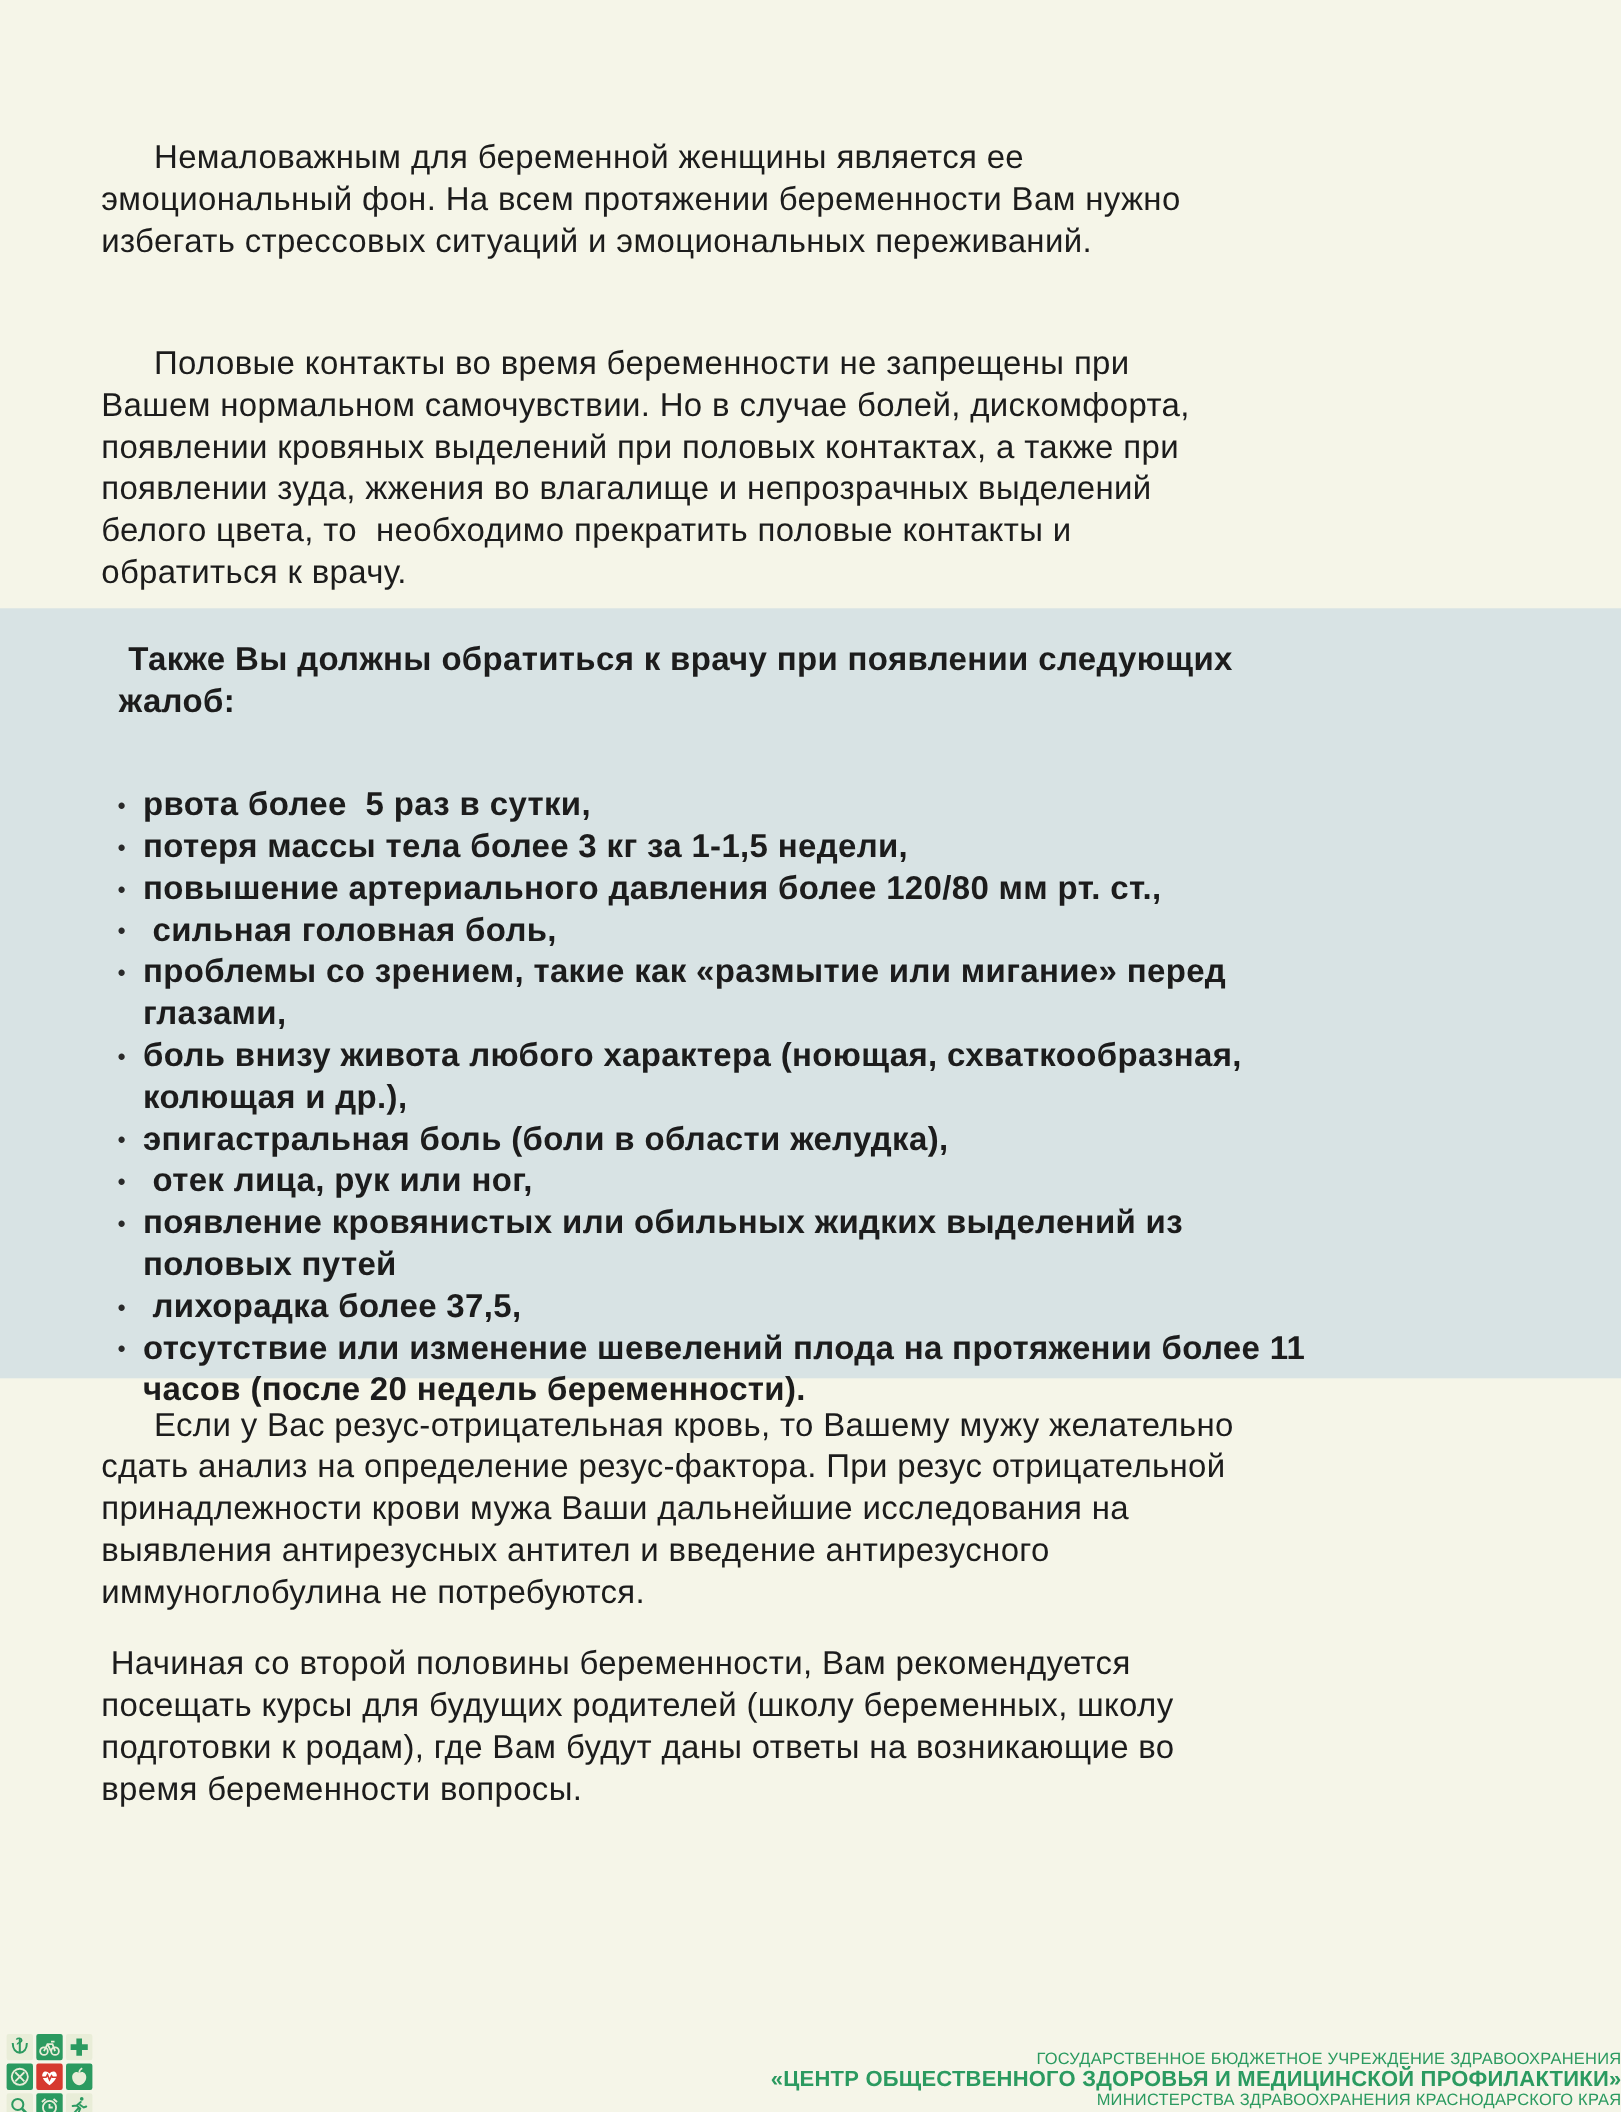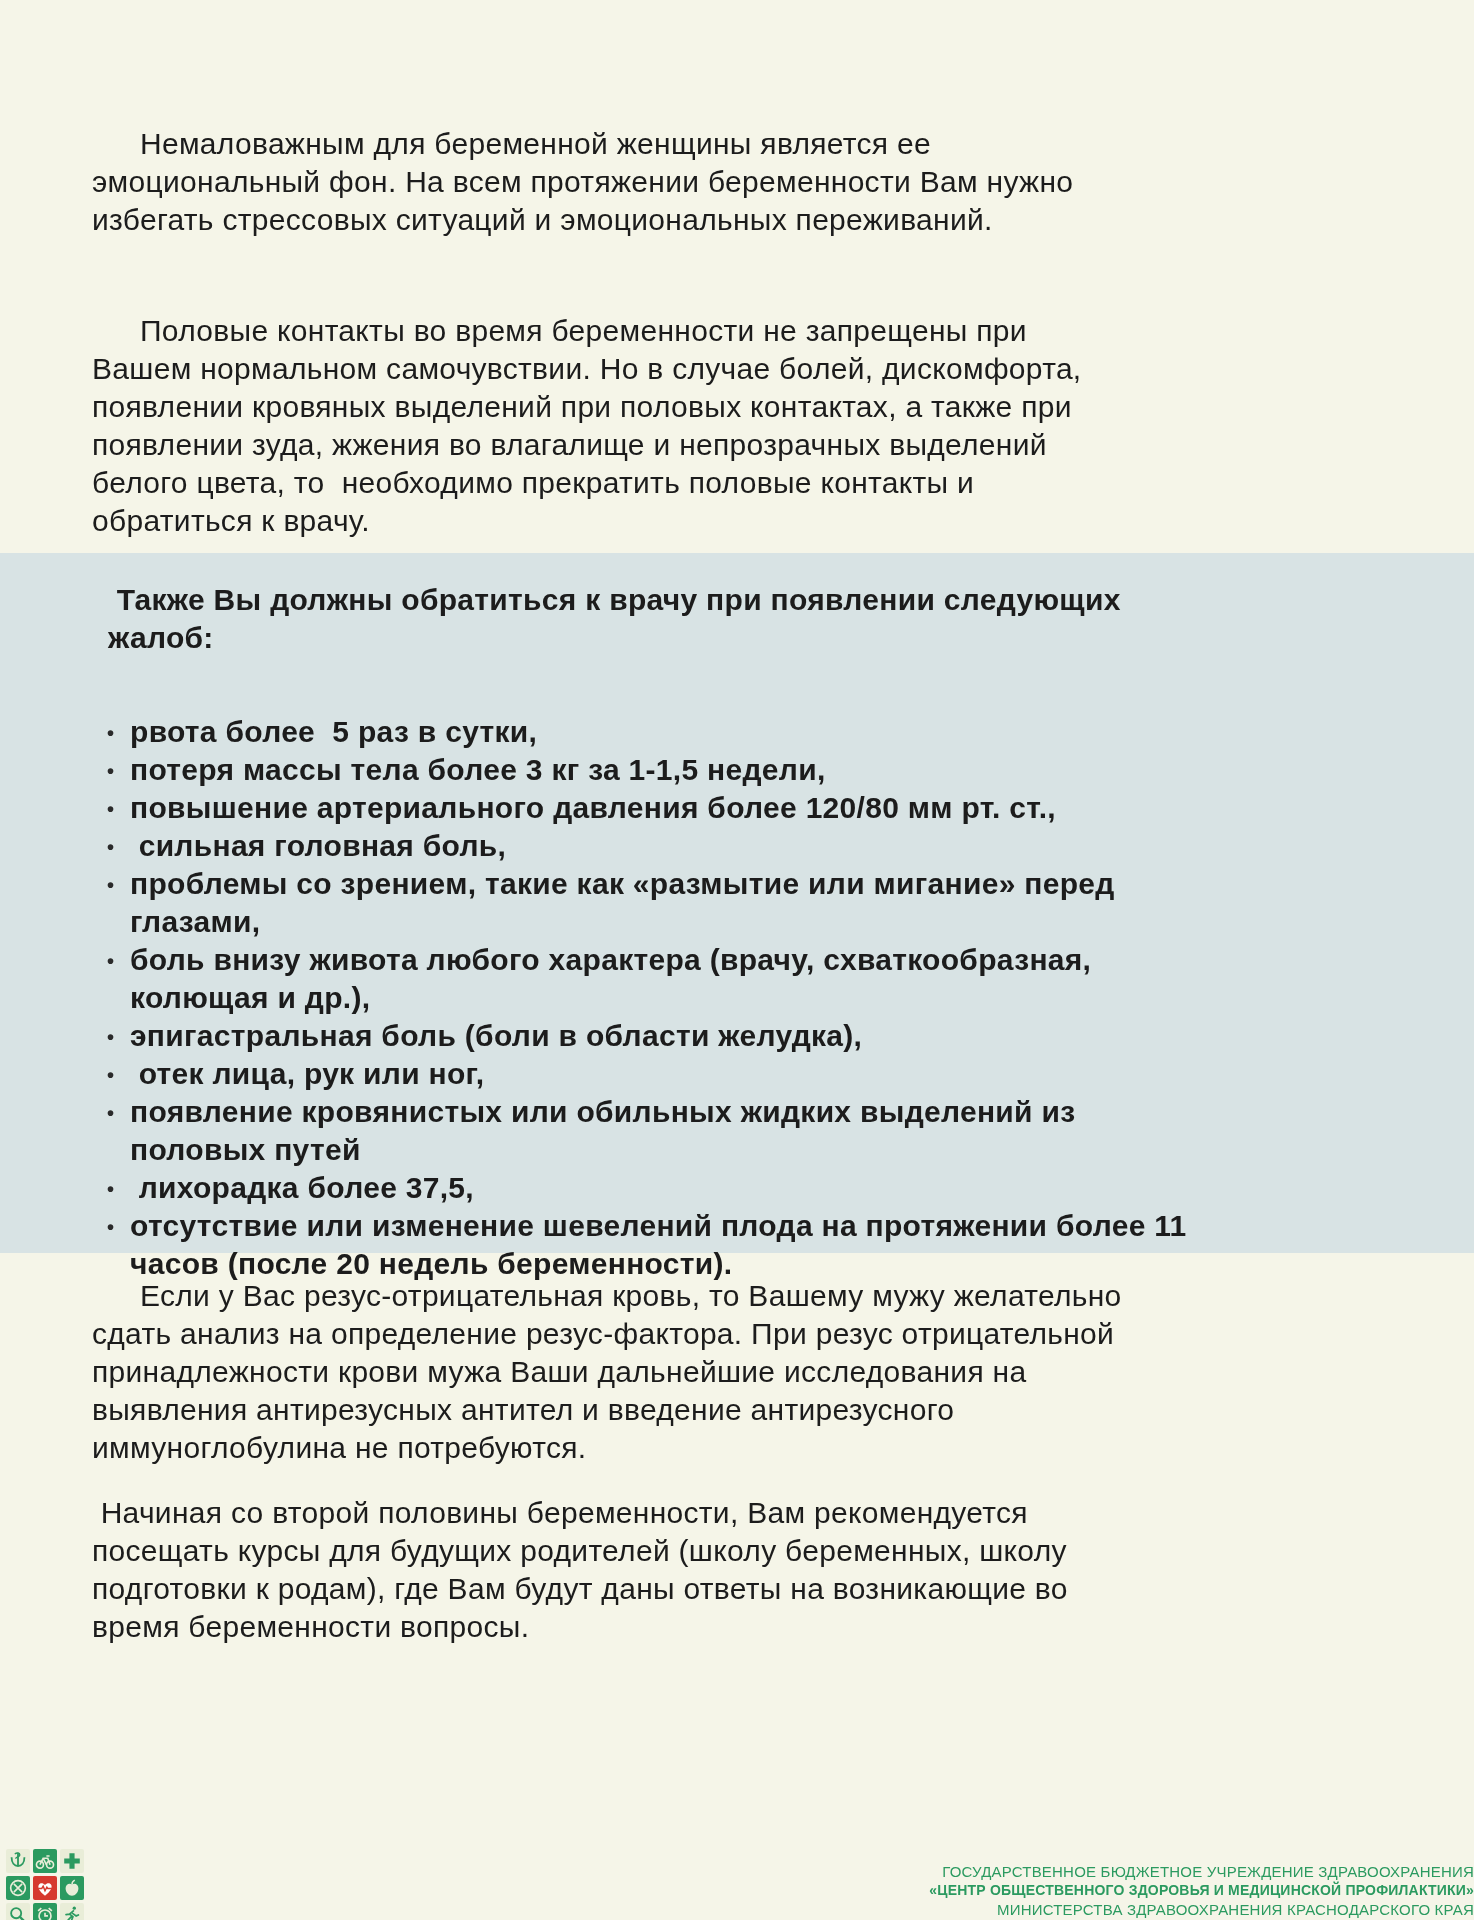--- a/index.html
+++ b/index.html
@@ -48,21 +48,21 @@
   .band li::before{
     content:"\2022";
     position:absolute;left:15px;top:1px;
     font-size:20px;line-height:38px;color:#2a2a2a;
   }
   .footer-text{
     position:absolute;left:0;right:0;top:1862px;
     text-align:right;color:var(--green);
     font-size:15px;line-height:19px;letter-spacing:.2px;
   }
-  .footer-text .l2{font-weight:700;font-size:14px;}
+  .footer-text .l2{font-weight:700;font-size:20px;}
   .logo{
     position:absolute;left:6px;top:1849px;
     display:grid;grid-template-columns:repeat(3,24px);grid-auto-rows:24px;gap:3px;
   }
   .tile{display:flex;align-items:center;justify-content:center;border-radius:2px;}
   .tile svg{width:22px;height:22px;display:block;}
   .t-light{background:var(--logo-light);color:var(--green);}
   .t-green{background:var(--green);color:var(--logo-light);}
   .t-red{background:var(--logo-red);color:#ffffff;}
 </style>
@@ -85,21 +85,21 @@
   <section class="band">
     <h2> Также Вы должны обратиться к врачу при появлении следующих
 жалоб:</h2>
     <ul>
         <li>рвота более  5 раз в сутки,</li>
         <li>потеря массы тела более 3 кг за 1-1,5 недели,</li>
         <li>повышение артериального давления более 120/80 мм рт. ст.,</li>
         <li> сильная головная боль,</li>
         <li>проблемы со зрением, такие как «размытие или мигание» перед
 глазами,</li>
-        <li>боль внизу живота любого характера (врачу, схваткообразная,
+        <li>боль внизу живота любого характера (ноющая, схваткообразная,
 колющая и др.),</li>
         <li>эпигастральная боль (боли в области желудка),</li>
         <li> отек лица, рук или ног,</li>
         <li>появление кровянистых или обильных жидких выделений из
 половых путей</li>
         <li> лихорадка более 37,5,</li>
         <li>отсутствие или изменение шевелений плода на протяжении более 11
 часов (после 20 недель беременности).</li>
       </ul>
   </section>

